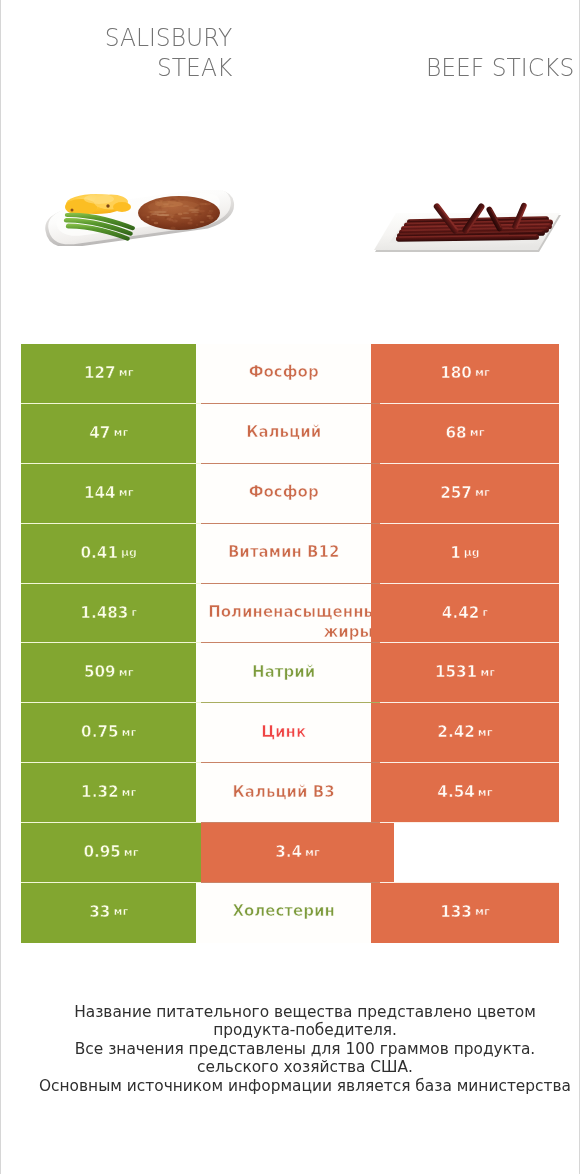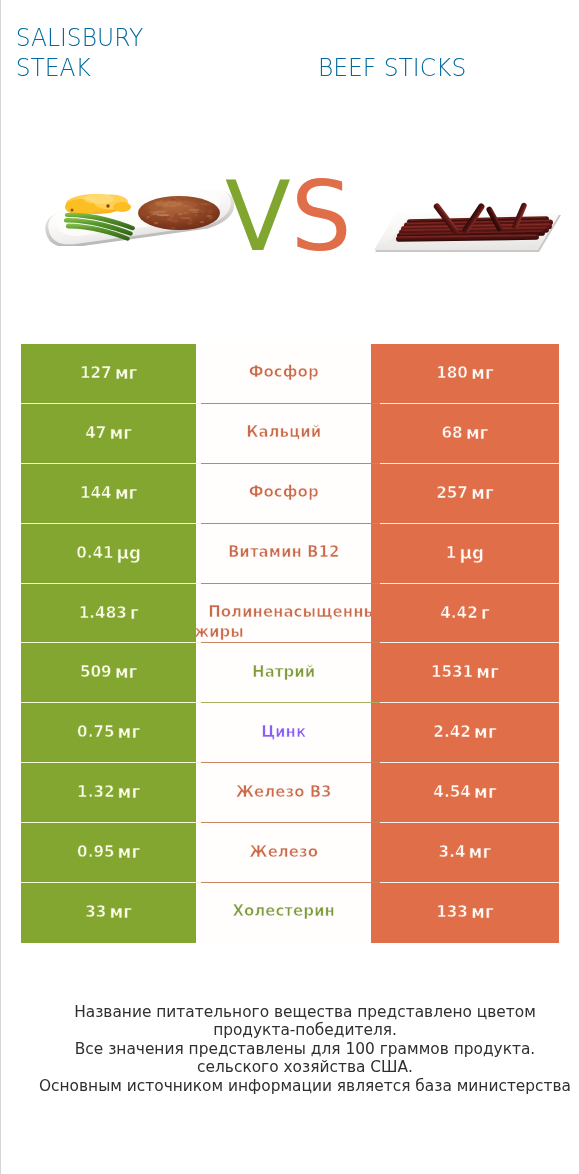--- a/index.html
+++ b/index.html
@@ -2,47 +2,47 @@
 <html><head>
 <meta charset="utf-8">
 <style>
   html,body{margin:0;padding:0;}
   body{width:580px;height:1174px;background:#ffffff;
        font-family:"DejaVu Sans",sans-serif;overflow:hidden;}
   .page{position:relative;width:580px;height:1174px;box-sizing:border-box;
         border-left:1px solid #d6d6d6;border-right:1px solid #d6d6d6;background:#fff;}
 
   
-  .title{position:absolute;font-weight:200;font-size:24px;color:#0369a1;
-         text-align:left;line-height:30px;white-space:pre-line;}
+  .title{position:absolute;font-weight:200;font-size:24px;color:#737373;
+         text-align:right;line-height:30px;white-space:pre-line;}
   .title span{display:inline-block;transform:scaleX(0.975);}
   .title-l{left:13px;top:23px;width:220px;}
-  .title-r{left:315px;top:53px;width:246px;}
+  .title-r{left:329px;top:53px;width:246px;}
 
   
   .hero{position:absolute;left:0;top:0;width:580px;height:300px;}
   .hero svg{position:absolute;}
   .vs{position:absolute;left:224px;top:169px;font-size:96px;line-height:96px;
       font-weight:400;letter-spacing:0px;}
   .vs .v{color:#81a630;}
   .vs .s{color:#e06e49;}
 
   
   .table{position:absolute;left:20px;top:344px;width:538px;height:599px;}
   .row{display:flex;height:59.9px;position:relative;}
   .cell{display:flex;align-items:center;justify-content:center;text-align:center;
         font-weight:bold;font-size:15.2px;box-sizing:border-box;padding-bottom:2px;}
   .c-left{width:180px;background:#82a630;color:#fbfde8;-webkit-text-stroke:0.55px #82a630;}
   .c-mid{width:179px;background:#fffefc;line-height:19px;overflow:hidden;font-size:15px;-webkit-text-stroke:0.62px #fffefc;}
   .c-right{width:193px;background:#e06e49;color:#fffaf5;-webkit-text-stroke:0.55px #e06e49;}
-  .unit{font-size:17px;margin-left:3px;font-weight:bold;}
+  .unit{font-size:11px;margin-left:3px;font-weight:bold;}
   .nm{white-space:nowrap;}
   .nm.ovf{display:block;width:179px;position:relative;top:9px;}
   .nm.ovf .ln1{display:block;white-space:nowrap;padding-left:14px;box-sizing:border-box;text-align:left;line-height:20px;}
-  .nm.ovf .ln2{display:block;text-align:left;line-height:20px;}
+  .nm.ovf .ln2{display:block;text-align:right;line-height:20px;}
   .sep{position:absolute;left:0;top:-1px;width:100%;height:1px;}
   .sep i{position:absolute;top:0;height:1px;display:block;}
 
   
   .footer{position:absolute;left:16px;top:1003px;width:576px;text-align:center;
           font-size:15.4px;color:#2f2f2f;line-height:18.4px;font-weight:400;}
 </style>
 </head>
 <body>
 
@@ -261,21 +261,20 @@
             <rect x="2.9" y="-2.2" width="21.5" height="1.0" rx="0.5" fill="#b04d42" opacity="0.28"></rect>
           </g>
           <g transform="translate(154.0 9.0) rotate(112.9)">
             <rect x="0" y="-2.8" width="28.2" height="5.6" rx="2.8" fill="url(#sgL)"></rect>
             <rect x="2.8" y="-2.1" width="22.6" height="1.0" rx="0.5" fill="#b04d42" opacity="0.28"></rect>
           </g>
         </g>
     </svg>
   </div>
 
-  <div class="vs"><span class="v">V</span><span class="s">S</span></div>
 
   <div class="table">
       <div class="row">
         <div class="cell c-left">
           <span>127</span>
           <span class="unit">мг</span>
         </div>
         <div class="cell c-mid" style="color:#cb6a4a">
           <span class="nm">Фосфор</span>
         </div>
@@ -375,58 +374,55 @@
           <i style="left:0;width:180px;background:#f2f7d6"></i>
           <i style="left:180px;width:179px;background:#c98468"></i>
           <i style="left:359px;width:179px;background:#fdf0e6"></i>
         </div>
       </div>
       <div class="row">
         <div class="cell c-left">
           <span>0.75</span>
           <span class="unit">мг</span>
         </div>
-        <div class="cell c-mid" style="color:#8b5cf6">
+        <div class="cell c-mid" style="color:#ef4444">
           <span class="nm">Цинк</span>
         </div>
         <div class="cell c-right">
           <span>2.42</span>
           <span class="unit">мг</span>
         </div>
         <div class="sep">
           <i style="left:0;width:180px;background:#f2f7d6"></i>
           <i style="left:180px;width:179px;background:#a9ae61"></i>
           <i style="left:359px;width:179px;background:#fdf0e6"></i>
         </div>
       </div>
       <div class="row">
         <div class="cell c-left">
           <span>1.32</span>
           <span class="unit">мг</span>
         </div>
         <div class="cell c-mid" style="color:#cb6a4a">
-          <span class="nm">Железо B3</span>
+          <span class="nm">Кальций B3</span>
         </div>
         <div class="cell c-right">
           <span>4.54</span>
           <span class="unit">мг</span>
         </div>
         <div class="sep">
           <i style="left:0;width:180px;background:#f2f7d6"></i>
           <i style="left:180px;width:179px;background:#c98468"></i>
           <i style="left:359px;width:179px;background:#fdf0e6"></i>
         </div>
       </div>
       <div class="row">
         <div class="cell c-left">
           <span>0.95</span>
           <span class="unit">мг</span>
-        </div>
-        <div class="cell c-mid" style="color:#cb6a4a">
-          <span class="nm">Железо</span>
         </div>
         <div class="cell c-right">
           <span>3.4</span>
           <span class="unit">мг</span>
         </div>
         <div class="sep">
           <i style="left:0;width:180px;background:#f2f7d6"></i>
           <i style="left:180px;width:179px;background:#c98468"></i>
           <i style="left:359px;width:179px;background:#fdf0e6"></i>
         </div>

